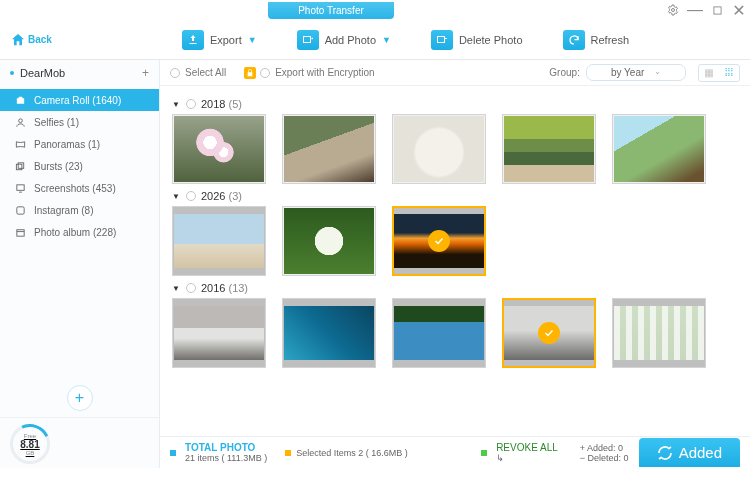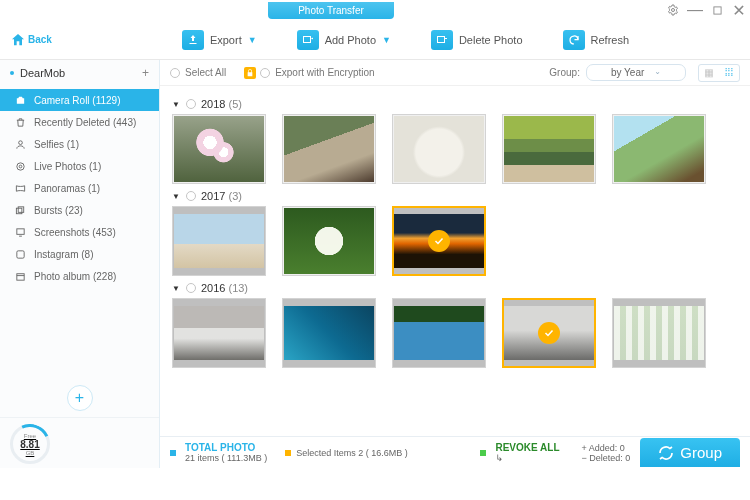--- a/index.html
+++ b/index.html
@@ -174,47 +174,30 @@
       <span class="plus">+</span>
     </div>
     <div class="side-list" id="side-list">
         <div class="side-item active">
           <span class="ic">
             <svg width="11" height="11" viewBox="0 0 24 24" fill="currentColor">
               <path d="M4 7h3l2-3h6l2 3h3v12H4z"></path>
               <circle cx="12" cy="13" r="3" fill="#fff"></circle>
             </svg>
           </span>
-          <span>Camera Roll (1129)</span>
-        </div>
-        <div class="side-item">
-          <span class="ic">
-            <svg width="11" height="11" viewBox="0 0 24 24" fill="none" stroke="currentColor" stroke-width="2">
-              <path d="M4 7h16M9 7V4h6v3M6 7l1 13h10l1-13"></path>
-            </svg>
-          </span>
-          <span>Recently Deleted (443)</span>
+          <span>Camera Roll (1640)</span>
         </div>
         <div class="side-item">
           <span class="ic">
             <svg width="11" height="11" viewBox="0 0 24 24" fill="none" stroke="currentColor" stroke-width="2">
               <circle cx="12" cy="8" r="4"></circle>
               <path d="M4 21c0-4 4-6 8-6s8 2 8 6"></path>
             </svg>
           </span>
           <span>Selfies (1)</span>
-        </div>
-        <div class="side-item">
-          <span class="ic">
-            <svg width="11" height="11" viewBox="0 0 24 24" fill="none" stroke="currentColor" stroke-width="2">
-              <circle cx="12" cy="12" r="3"></circle>
-              <circle cx="12" cy="12" r="8"></circle>
-            </svg>
-          </span>
-          <span>Live Photos (1)</span>
         </div>
         <div class="side-item">
           <span class="ic">
             <svg width="11" height="11" viewBox="0 0 24 24" fill="none" stroke="currentColor" stroke-width="2">
               <path d="M3 6c3 2 15 2 18 0v12c-3-2-15-2-18 0z"></path>
             </svg>
           </span>
           <span>Panoramas (1)</span>
         </div>
         <div class="side-item">
@@ -310,21 +293,21 @@
             <div class="frame">
               <div class="img river"></div>
             </div>
           </div>
           <div class="thumb ">
             <div class="frame">
               <div class="img squirrel"></div>
             </div>
           </div>
         </div>
-        <div class="group-hdr"><span class="tri">▼</span><span class="chk"></span><span>2017</span>&nbsp;<span style="color:#888">(3)</span></div>
+        <div class="group-hdr"><span class="tri">▼</span><span class="chk"></span><span>2026</span>&nbsp;<span style="color:#888">(3)</span></div>
         <div class="thumbs">
           <div class="thumb grey ">
             <div class="frame">
               <div class="img sky"></div>
             </div>
           </div>
           <div class="thumb ">
             <div class="frame">
               <div class="img leaf"></div>
             </div>
@@ -384,29 +367,29 @@
         </div>
       </div>
       <div class="grp">
         <span class="sq" style="background:#ffb400"></span>
         <span class="tiny">Selected Items 2 ( 16.6MB )</span>
       </div>
       <div style="flex:1"></div>
       <div class="grp">
         <span class="sq" style="background:#4bcc4b"></span>
         <div class="col">
-          <span style="color:#2a8a2a;font-weight:700">REVOKE ALL</span>
+          <span style="color:#2a8a2a;font-weight:400">REVOKE ALL</span>
           <span class="tiny">↳</span>
         </div>
       </div>
       <div class="col" style="margin-right:10px">
         <span class="tiny">+ <span>Added: 0</span></span>
         <span class="tiny">− <span>Deleted: 0</span></span>
       </div>
       <div class="sync-btn">
         <svg width="16" height="16" viewBox="0 0 24 24" fill="none" stroke="#fff" stroke-width="2.5">
             <path d="M21 12a9 9 0 0 1-15 6.7L3 21M3 12a9 9 0 0 1 15-6.7L21 3"></path>
           </svg>
-        <span>Group</span>
+        <span>Added</span>
       </div>
     </div>
   </div>
 </div>
 
 </body></html>

